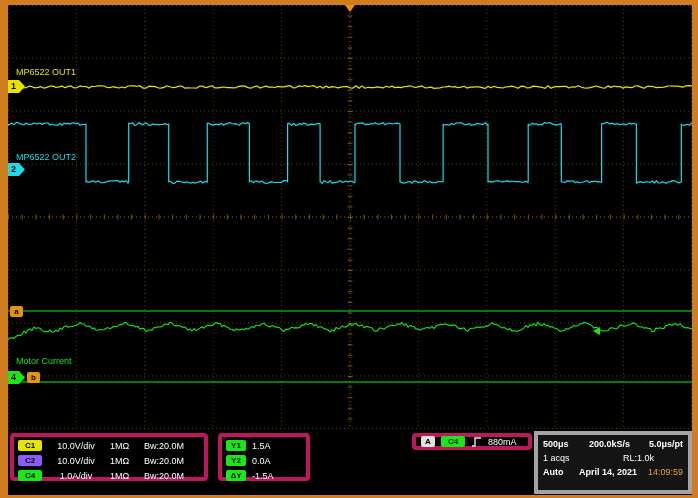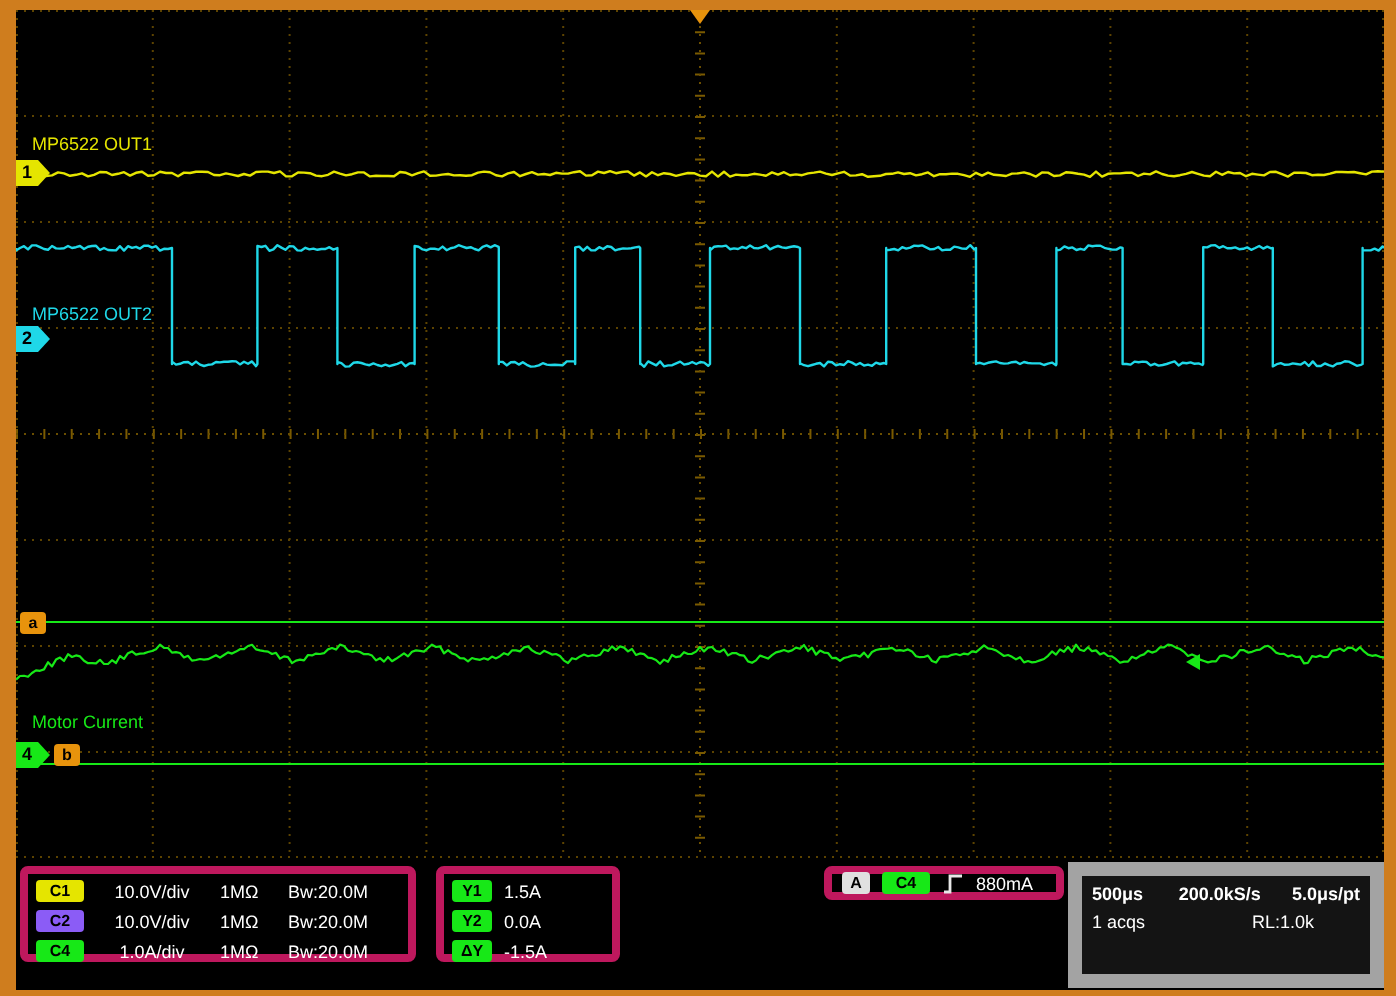--- a/index.html
+++ b/index.html
@@ -31,21 +31,21 @@
   #chan-box{left:2px;top:2px;width:198px;height:48px;padding:1px 0;}
   #curs-box{left:210px;top:2px;width:92px;height:48px;padding:1px 0;}
   #trig-box{left:404px;top:2px;width:120px;height:17px;display:flex;align-items:center;gap:6px;padding:0 5px;}
   .rorow{display:flex;align-items:center;height:15px;padding-left:4px;gap:6px;white-space:nowrap;}
   .badge{display:inline-block;height:11px;line-height:11px;border-radius:2px;color:#000;font-weight:bold;
     font-size:8px;text-align:center;flex:none;}
   .bw24{width:24px;} .bw20{width:20px;} .bw14{width:14px;background:#e0e0e0;}
   .bg-c1{background:#e5e500;} .bg-c2{background:#8b5cf6;} .bg-c4{background:#17e817;}
   .scale{width:56px;text-align:center;} .imp{width:28px;}
   #horiz-box{position:absolute;left:526px;top:0;width:158px;height:63px;background:#141414;
-    border:7px solid #a3a3a3;box-sizing:border-box;padding:2px 5px;}
+    border:4px solid #a3a3a3;box-sizing:border-box;padding:2px 5px;}
   .hrow{display:flex;height:14px;align-items:center;white-space:nowrap;}
   .c1col{width:52px;} .c2col{width:68px;} .a1col{width:36px;}
   .w80col{width:80px;}
   .rightcol{margin-left:auto;}
   .bold{font-weight:bold;}
   .green{color:#20d020;font-weight:bold;}
   .orange{color:#e8a33d;}
 </style>
 </head>
 <body>
@@ -149,16 +149,21 @@
     <div id="horiz-box">
       <div class="hrow">
         <span class="c1col bold">500μs</span>
         <span class="c2col bold">200.0kS/s</span>
         <span class="rightcol bold">5.0μs/pt</span>
       </div>
       <div class="hrow">
         <span class="w80col">1 acqs</span>
         <span>RL:1.0k</span>
       </div>
+      <div class="hrow">
+        <span class="a1col bold">Auto</span>
+        <span class="bold">April 14, 2021</span>
+        <span class="rightcol orange">14:09:59</span>
+      </div>
     </div>
 
   </div>
 </div>
 
 </body></html>

